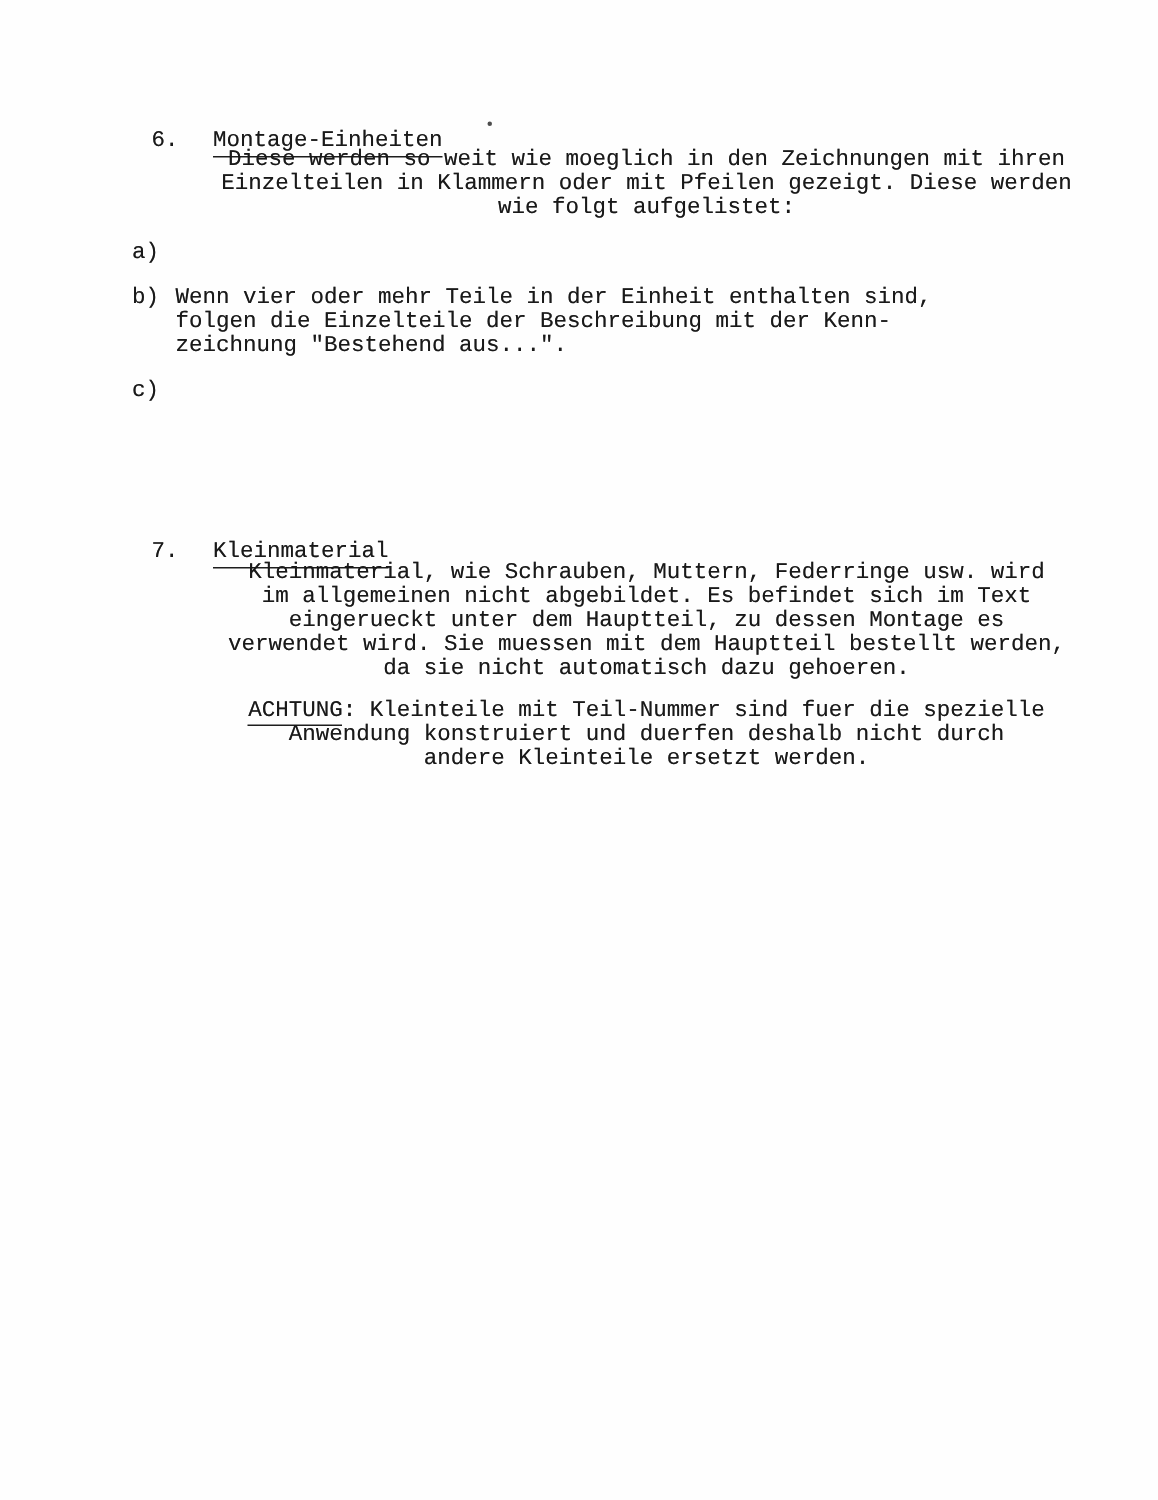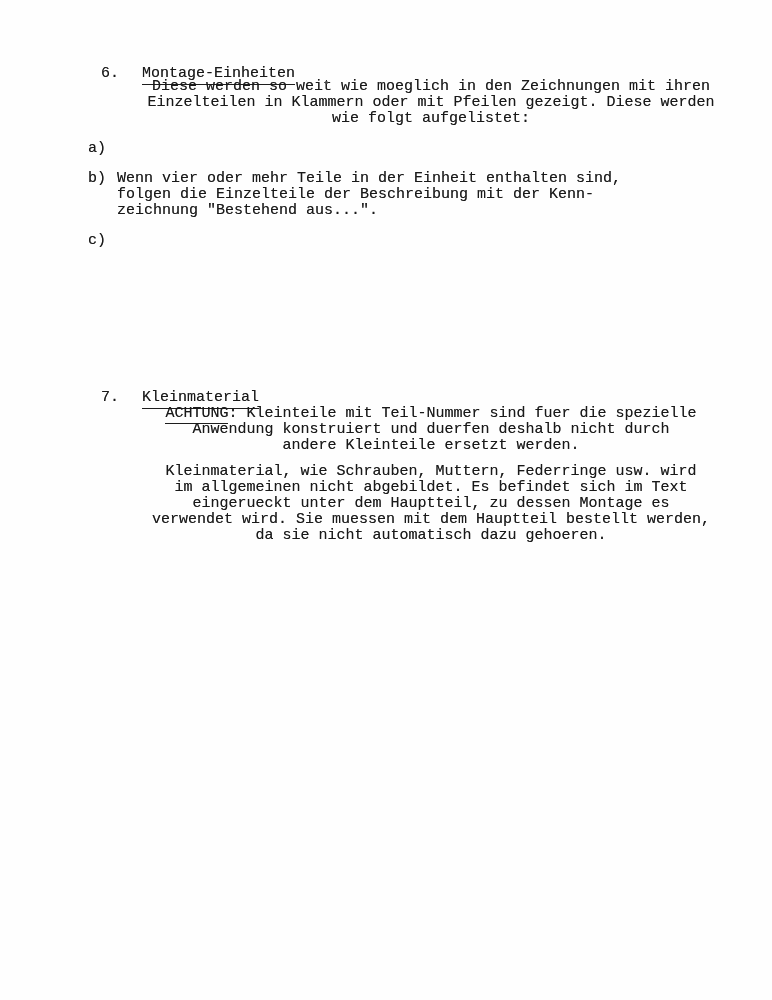--- a/index.html
+++ b/index.html
@@ -10,22 +10,22 @@
     height: 1000px;
     background: #fefefe;
     overflow: hidden;
     font-family: "Liberation Mono", "DejaVu Sans Mono", monospace;
     font-size: 15px;
     line-height: 16px;
     color: #191919;
     text-shadow: 0 0 0.4px rgba(20,20,20,0.55);
   }
   .section { position: absolute; left: 0; right: 0; }
-  .section-6 { top: 50px; }
-  .section-7 { top: 374px; }
+  .section-6 { top: 70px; }
+  .section-7 { top: 344px; }
 
   .heading-row { height: 20px; white-space: pre; }
   .sec-num {
     display: inline-block;
     width: 41px;
     margin-left: 47px;
   }
   .sec-title {
     display: inline-block;
     padding-bottom: 2px;
@@ -100,26 +100,26 @@
       <span class="li-label">c)</span>
     </div>
 
   </div>
 
   <div class="section section-7">
     <div class="heading-row">
       <span class="sec-num">7.</span><span class="sec-title">Kleinmaterial</span>
     </div>
 
-    <p class="para note"><span class="note-label">ACHTUNG</span><span>: Kleinteile mit Teil-Nummer sind fuer die spezielle
-Anwendung konstruiert und duerfen deshalb nicht durch
-andere Kleinteile ersetzt werden.</span></p>
-
     <p class="para body-7">Kleinmaterial, wie Schrauben, Muttern, Federringe usw. wird
 im allgemeinen nicht abgebildet. Es befindet sich im Text
 eingerueckt unter dem Hauptteil, zu dessen Montage es
 verwendet wird. Sie muessen mit dem Hauptteil bestellt werden,
 da sie nicht automatisch dazu gehoeren.</p>
+
+    <p class="para note"><span class="note-label">ACHTUNG</span><span>: Kleinteile mit Teil-Nummer sind fuer die spezielle
+Anwendung konstruiert und duerfen deshalb nicht durch
+andere Kleinteile ersetzt werden.</span></p>
   </div>
 
   <div class="speck"></div>
 
 </div>
 
 </body></html>

